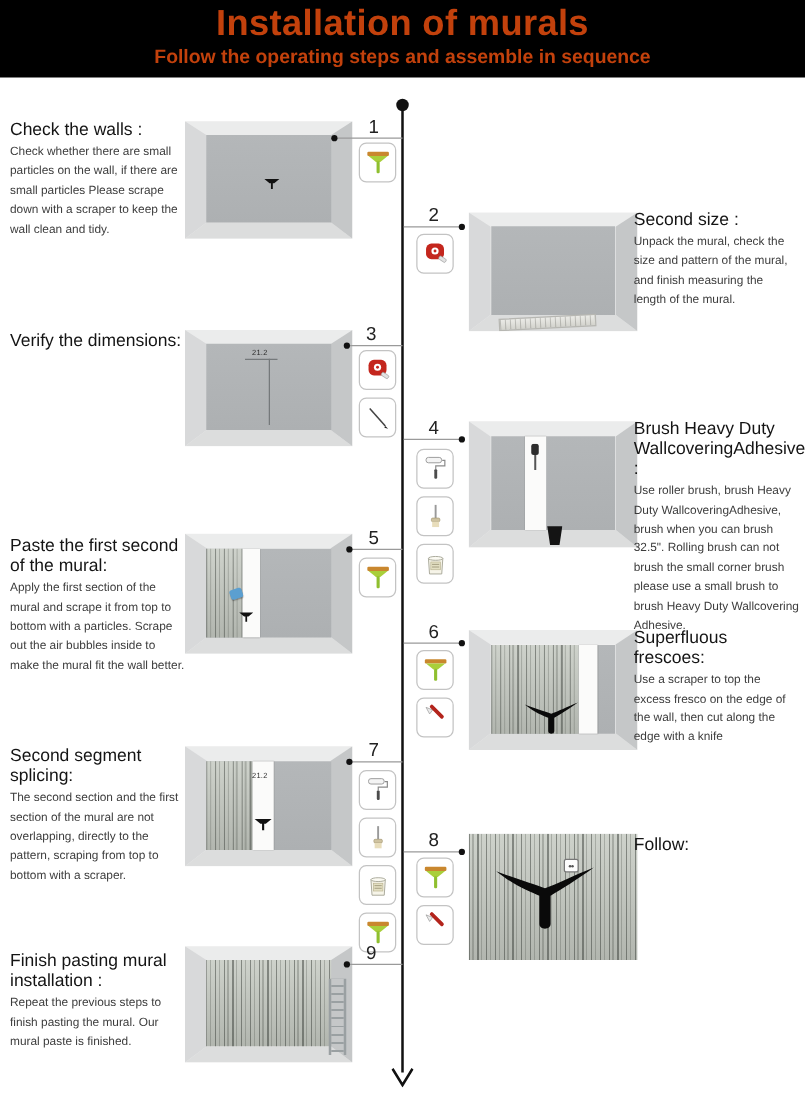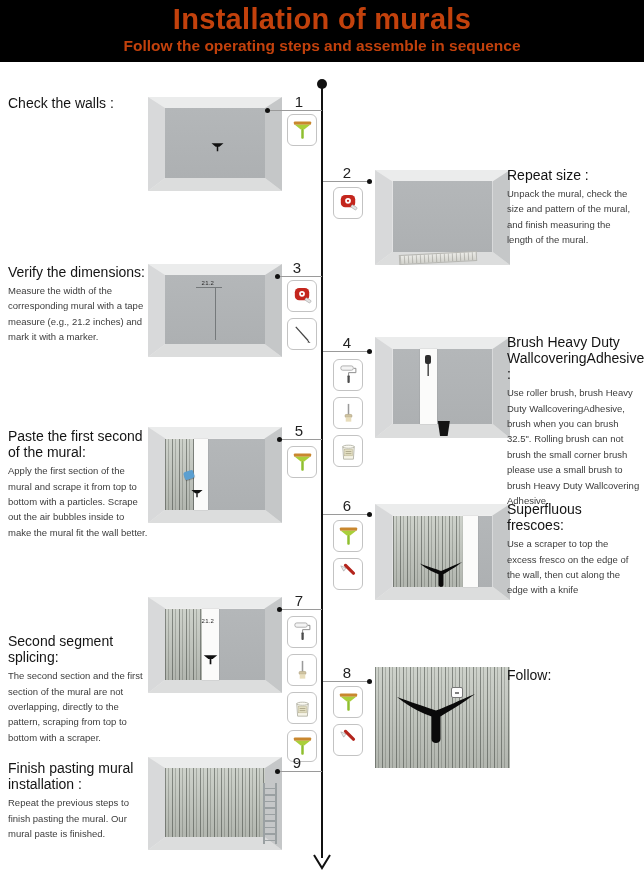--- a/index.html
+++ b/index.html
@@ -72,20 +72,21 @@
   </div>
 
   <div class="tl-line"></div>
   <div class="tl-dot"></div>
   <svg class="tl-arrow" viewBox="0 0 18 16">
     <path d="M1 1 L9 14 L17 1" fill="none" stroke="#111" stroke-width="2"></path>
   </svg>
 
   <div class="txt" style="left:8px;top:95px;width:142px">
     <h3>Check the walls :</h3>
+    <p>Check whether there are small particles on the wall, if there are small particles Please scrape down with a scraper to keep the wall clean and tidy.</p>
   </div>
   <div class="room" style="left:148px;top:97px;width:134px;height:94px">
     <i class="rw ceil"></i>
     <i class="rw floorp"></i>
     <i class="rw lwall"></i>
     <i class="rw rwall"></i>
     <i class="bwall"></i>
     <svg class="mark" style="left:46%;top:47%;width:15px;height:12px" viewBox="0 0 20 14">
       <path d="M2 2 h16 l-5.5 4.5 h-1.5 v6 h-2 v-6 h-1.5 z" fill="#111"></path>
     </svg>
@@ -103,38 +104,37 @@
 
   <div class="room" style="left:375px;top:170px;width:135px;height:95px">
     <i class="rw ceil"></i>
     <i class="rw floorp"></i>
     <i class="rw lwall"></i>
     <i class="rw rwall"></i>
     <i class="bwall"></i>
     <i class="roll" style="left:18%;bottom:3%;width:58%;height:10%"></i>
   </div>
   <div class="txt" style="left:507px;top:167px;width:132px">
-    <h3>Repeat size :</h3>
+    <h3>Second size :</h3>
     <p>Unpack the mural, check the size and pattern of the mural, and finish measuring the length of the mural.</p>
   </div>
   <div class="hline" style="left:323px;top:181px;width:46px"></div>
   <div class="enddot" style="left:367px;top:179px"></div>
   <div class="num" style="left:332px;top:164px">2</div>
   <div class="toolbox" style="left:333px;top:187px">
     <svg viewBox="0 0 24 26">
       <rect x="4" y="4" width="15" height="13" rx="4.5" fill="#c4261d"></rect>
       <circle cx="11.5" cy="10.2" r="3" fill="#fff"></circle>
       <circle cx="11.5" cy="10.2" r="1.2" fill="#c4261d"></circle>
       <rect x="14.5" y="15.5" width="6.5" height="3" rx="1" transform="rotate(33 17.7 17)" fill="#e2e2e2" stroke="#999" stroke-width=".5"></rect>
     </svg>
   </div>
 
   <div class="txt" style="left:8px;top:264px;width:142px">
     <h3>Verify the dimensions:</h3>
-    <p>Measure the width of the corresponding mural with a tape measure (e.g., 21.2 inches) and mark it with a marker.</p>
   </div>
   <div class="room" style="left:148px;top:264px;width:134px;height:93px">
     <i class="rw ceil"></i>
     <i class="rw floorp"></i>
     <i class="rw lwall"></i>
     <i class="rw rwall"></i>
     <i class="bwall"></i>
     <span class="dim" style="left:40%;top:17%">21.2</span>
     <i class="dimline" style="left:50%;top:25%;bottom:18%;width:1px"></i>
     <i class="dimline" style="left:36%;top:24.5%;width:19%;height:1px"></i>
@@ -255,21 +255,21 @@
       <rect x="10.7" y="11.5" width="2.6" height="10" rx="1" fill="#8fbf2f"></rect>
     </svg>
   </div>
   <div class="toolbox" style="left:333px;top:558px">
     <svg viewBox="0 0 24 26">
       <polygon points="4,4 9.5,6.2 7,9.5" fill="#ececec" stroke="#999" stroke-width=".6"></polygon>
       <rect x="5.5" y="6" width="15" height="3.2" rx="1.4" transform="rotate(45 13 7.6)" fill="#b3241c"></rect>
     </svg>
   </div>
 
-  <div class="txt" style="left:8px;top:633px;width:142px">
+  <div class="txt" style="left:8px;top:596px;width:142px">
     <h3>Second segment splicing:</h3>
     <p>The second section and the first section of the mural are not overlapping, directly to the pattern, scraping from top to bottom with a scraper.</p>
   </div>
   <div class="room" style="left:148px;top:597px;width:134px;height:96px">
     <i class="rw ceil"></i>
     <i class="rw floorp"></i>
     <i class="rw lwall"></i>
     <i class="rw rwall"></i>
     <i class="bwall"></i>
     <i class="mural" style="left:13%;top:12%;bottom:14%;width:27%"></i>

